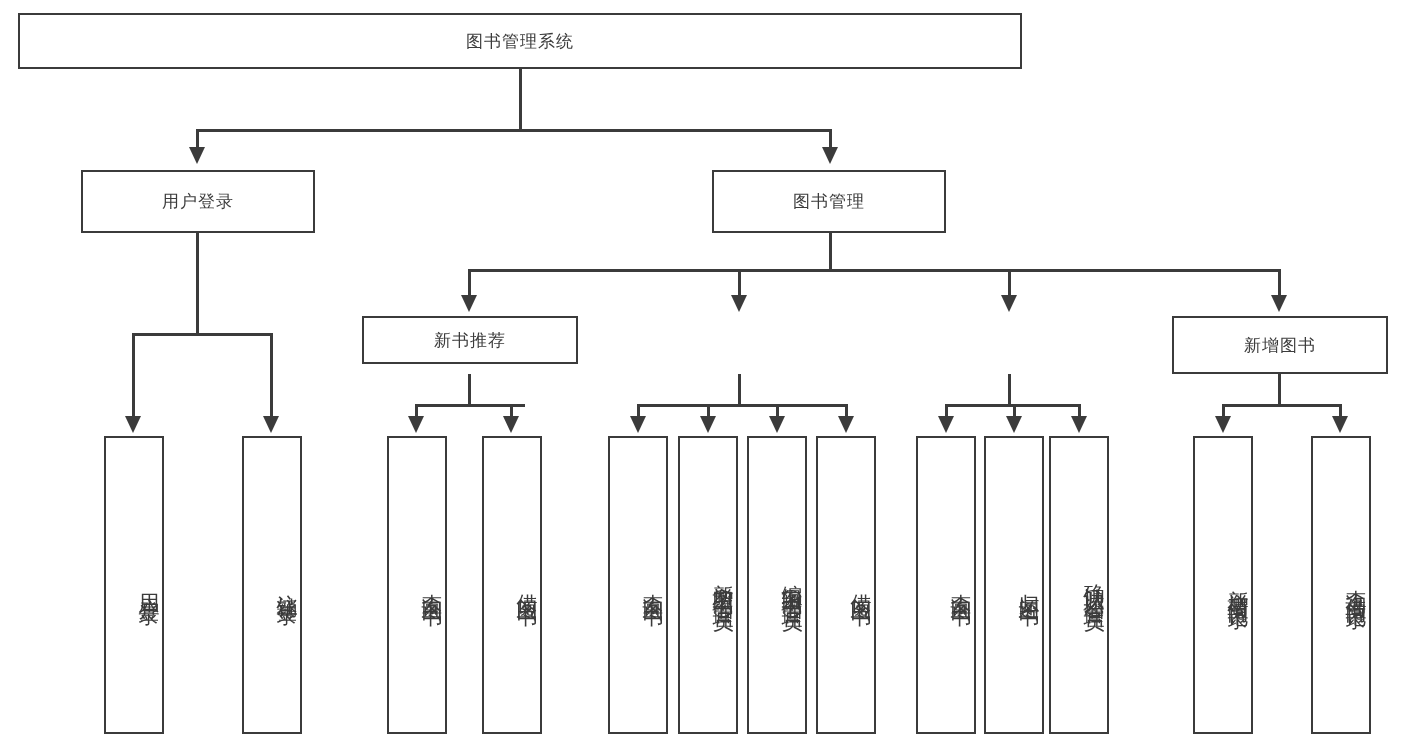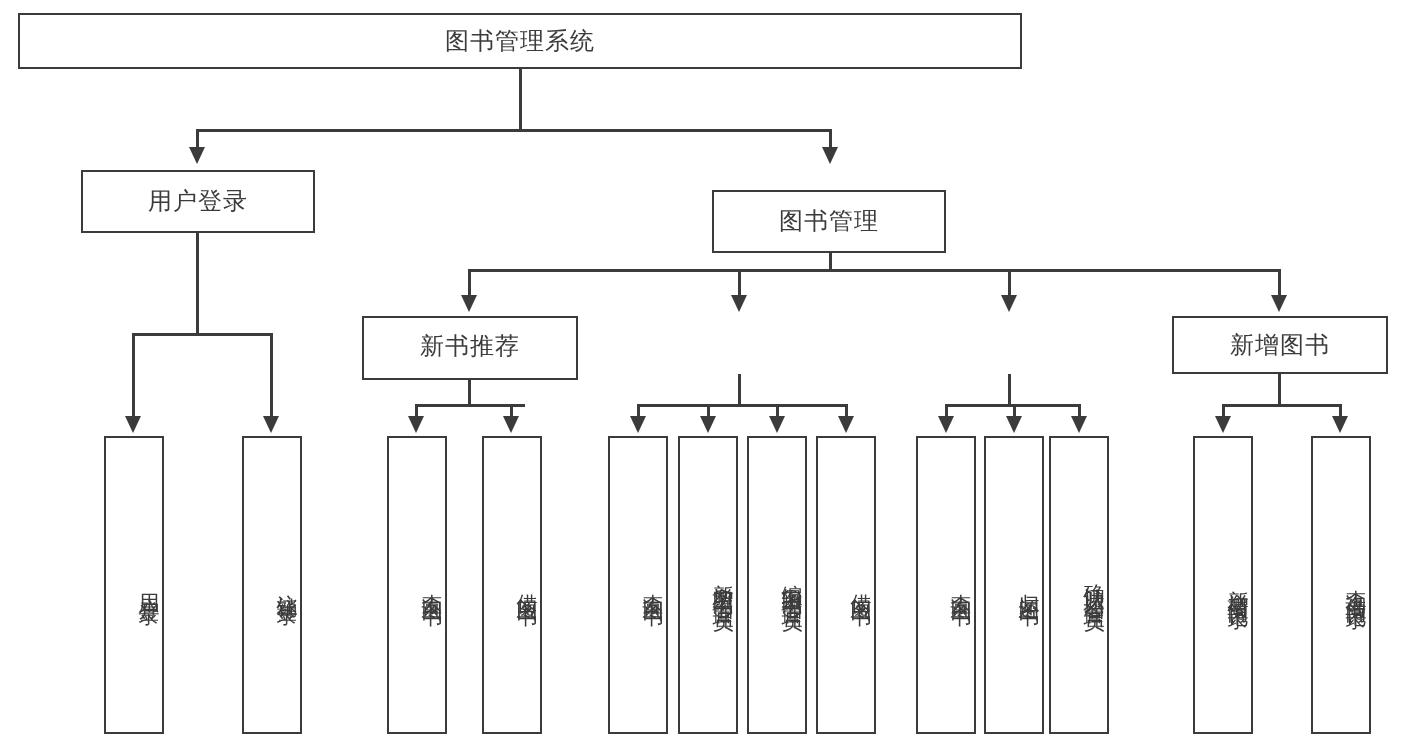--- a/index.html
+++ b/index.html
@@ -23,21 +23,21 @@
     background:#ffffff;
     display:flex;
     align-items:center;
     justify-content:center;
     text-align:center;
     color:#3b3b3b;
     letter-spacing:1px;
     z-index:3;
   }
   .node.horiz{
-    font-size:24px;
+    font-size:17px;
     line-height:1.2;
     text-align:right;
   }
   .node.vert{
     writing-mode:vertical-rl;
     text-orientation:upright;
     font-size:21px;
     line-height:1.25;
     letter-spacing:4px;
     padding-top:6px;
@@ -91,21 +91,21 @@
   <div class="ln hl" style="left:196px;top:129px;width:636px;height:2.5px;"></div>
 
   <div class="ln vl" style="left:196px;top:129px;width:2.5px;height:20px;"></div>
   <div class="arrow" style="left:189px;top:147px;"></div>
   <div class="ln vl" style="left:829px;top:129px;width:2.5px;height:20px;"></div>
   <div class="arrow" style="left:822px;top:147px;"></div>
 
   <div class="node horiz" style="left:81px;top:170px;width:234px;height:63px;">
     <span>用户登录</span>
   </div>
-  <div class="node horiz" style="left:712px;top:170px;width:234px;height:63px;margin-top:20px;">
+  <div class="node horiz" style="left:712px;top:170px;width:234px;height:63px;">
     <span>图书管理</span>
   </div>
 
   <div class="ln vl" style="left:196px;top:233px;width:2.5px;height:102px;"></div>
   <div class="ln hl" style="left:132px;top:333px;width:140px;height:2.5px;"></div>
   <div class="ln vl" style="left:132px;top:333px;width:2.5px;height:85px;"></div>
   <div class="arrow" style="left:125px;top:416px;"></div>
   <div class="ln vl" style="left:270px;top:333px;width:2.5px;height:85px;"></div>
   <div class="arrow" style="left:263px;top:416px;"></div>
 
@@ -114,21 +114,21 @@
 
   <div class="ln vl" style="left:468px;top:269px;width:2.5px;height:28px;"></div>
   <div class="arrow" style="left:461px;top:295px;"></div>
   <div class="ln vl" style="left:738px;top:269px;width:2.5px;height:28px;"></div>
   <div class="arrow" style="left:731px;top:295px;"></div>
   <div class="ln vl" style="left:1008px;top:269px;width:2.5px;height:28px;"></div>
   <div class="arrow" style="left:1001px;top:295px;"></div>
   <div class="ln vl" style="left:1278px;top:269px;width:2.5px;height:28px;"></div>
   <div class="arrow" style="left:1271px;top:295px;"></div>
 
-  <div class="node horiz" style="left:362px;top:316px;width:216px;height:64px;font-family:Liberation Mono, monospace;">
+  <div class="node horiz" style="left:362px;top:316px;width:216px;height:48px;">
     <span>新书推荐</span>
   </div>
   <div class="node horiz" style="left:1172px;top:316px;width:216px;height:58px;">
     <span>新增图书</span>
   </div>
 
   <div class="ln vl" style="left:468px;top:374px;width:2.5px;height:32px;"></div>
   <div class="ln hl" style="left:415px;top:404px;width:110px;height:2.5px;"></div>
   <div class="ln vl" style="left:415px;top:404px;width:2.5px;height:14px;"></div>
   <div class="arrow" style="left:408px;top:416px;"></div>

